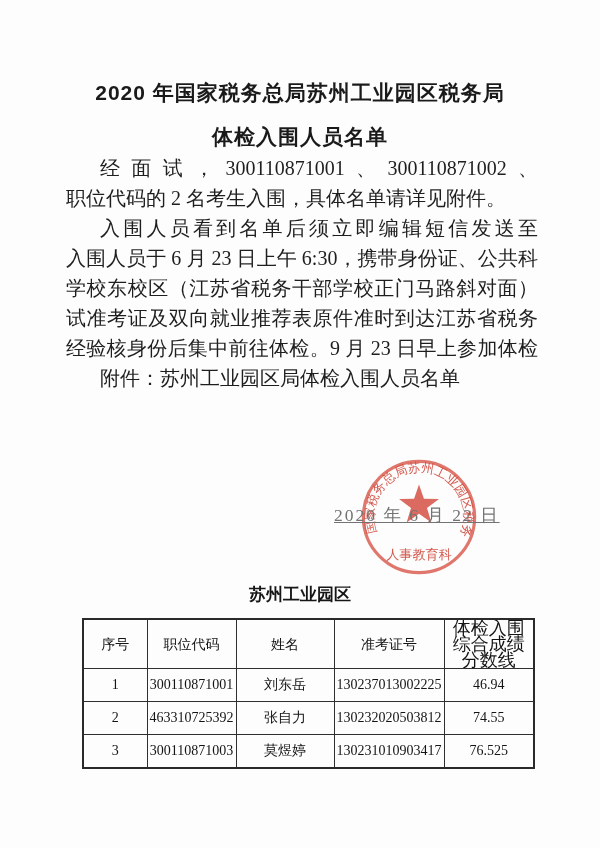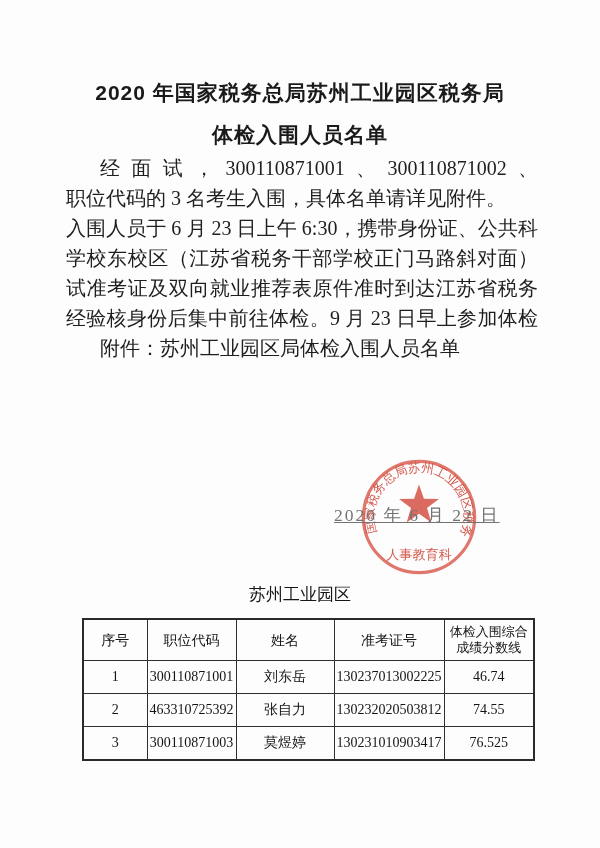--- a/index.html
+++ b/index.html
@@ -17,21 +17,21 @@
     left: 0; right: 0;
     text-align: center;
     font-family: "Liberation Sans", sans-serif;
     font-weight: bold;
     font-size: 21px;
     line-height: 26px;
     color: #1a1a1a;
     letter-spacing: 1px;
   }
   .title1 { top: 80px; }
-  .title2 { top: 124px; font-family: Liberation Mono, monospace; }
+  .title2 { top: 124px; }
   .body-text {
     position: absolute;
     top: 153px;
     left: 66px;
     width: 472px;
     font-size: 20px;
     color: #1e1e1e;
   }
   .line {
     height: 30px;
@@ -62,21 +62,21 @@
     color: #737373;
     z-index: 3;
     text-decoration: underline;
   }
   .table-title {
     position: absolute;
     top: 583px;
     left: 0; right: 0;
     text-align: center;
     font-family: "Liberation Sans", sans-serif;
-    font-weight: normal;
+    font-weight: bold;
     font-size: 17px;
     color: #161616;
   }
   table.roster {
     position: absolute;
     top: 618px;
     left: 82px;
     border-collapse: collapse;
     table-layout: fixed;
     font-size: 14px;
@@ -85,34 +85,35 @@
   }
   table.roster th, table.roster td {
     border: 1px solid #2f2f2f;
     text-align: center;
     vertical-align: middle;
     padding: 0 2px;
     font-weight: normal;
     overflow: hidden;
   }
   table.roster thead th { height: 40px; line-height: 17px; }
-  table.roster thead th:last-child { font-size: 13px; line-height: 16px; }
+  table.roster thead th:last-child { font-size: 18px; line-height: 16px; }
   table.roster tbody tr { height: 33px; }
 </style>
 </head>
 <body>
 
 <div class="page">
 
   <div class="title title1">2020 年国家税务总局苏州工业园区税务局</div>
   <div class="title title2">体检入围人员名单</div>
 
   <div class="body-text">
       <div class="line indent stretch">经面试，300110871001、300110871002、300110871003</div>
-      <div class="line">职位代码的 3 名考生入围，具体名单请详见附件。</div>
+      <div class="line">职位代码的 2 名考生入围，具体名单请详见附件。</div>
+      <div class="line indent stretch">入围人员看到名单后须立即编辑短信发送至</div>
       <div class="line stretch">入围人员于 6 月 23 日上午 6:30，携带身份证、公共科目笔</div>
       <div class="line stretch">学校东校区（江苏省税务干部学校正门马路斜对面）院内，</div>
       <div class="line stretch">试准考证及双向就业推荐表原件准时到达江苏省税务干部</div>
       <div class="line stretch">经验核身份后集中前往体检。9 月 23 日早上参加体检人员一</div>
       <div class="line indent">附件：苏州工业园区局体检入围人员名单</div>
     </div>
 
   <svg class="stamp-svg" viewBox="0 0 120 120" xmlns="http://www.w3.org/2000/svg">
     <defs>
       <path id="rimpath" d="M 19.6,74.7 A 43,43 0 1 1 100.4,74.7" fill="none"></path>
@@ -145,21 +146,21 @@
           <th>准考证号</th>
           <th>体检入围综合成绩分数线</th>
         </tr>
     </thead>
     <tbody>
         <tr>
           <td>1</td>
           <td>300110871001</td>
           <td>刘东岳</td>
           <td>130237013002225</td>
-          <td>46.74</td>
+          <td>46.94</td>
         </tr>
         <tr>
           <td>2</td>
           <td>463310725392</td>
           <td>张自力</td>
           <td>130232020503812</td>
           <td>74.55</td>
         </tr>
         <tr>
           <td>3</td>

